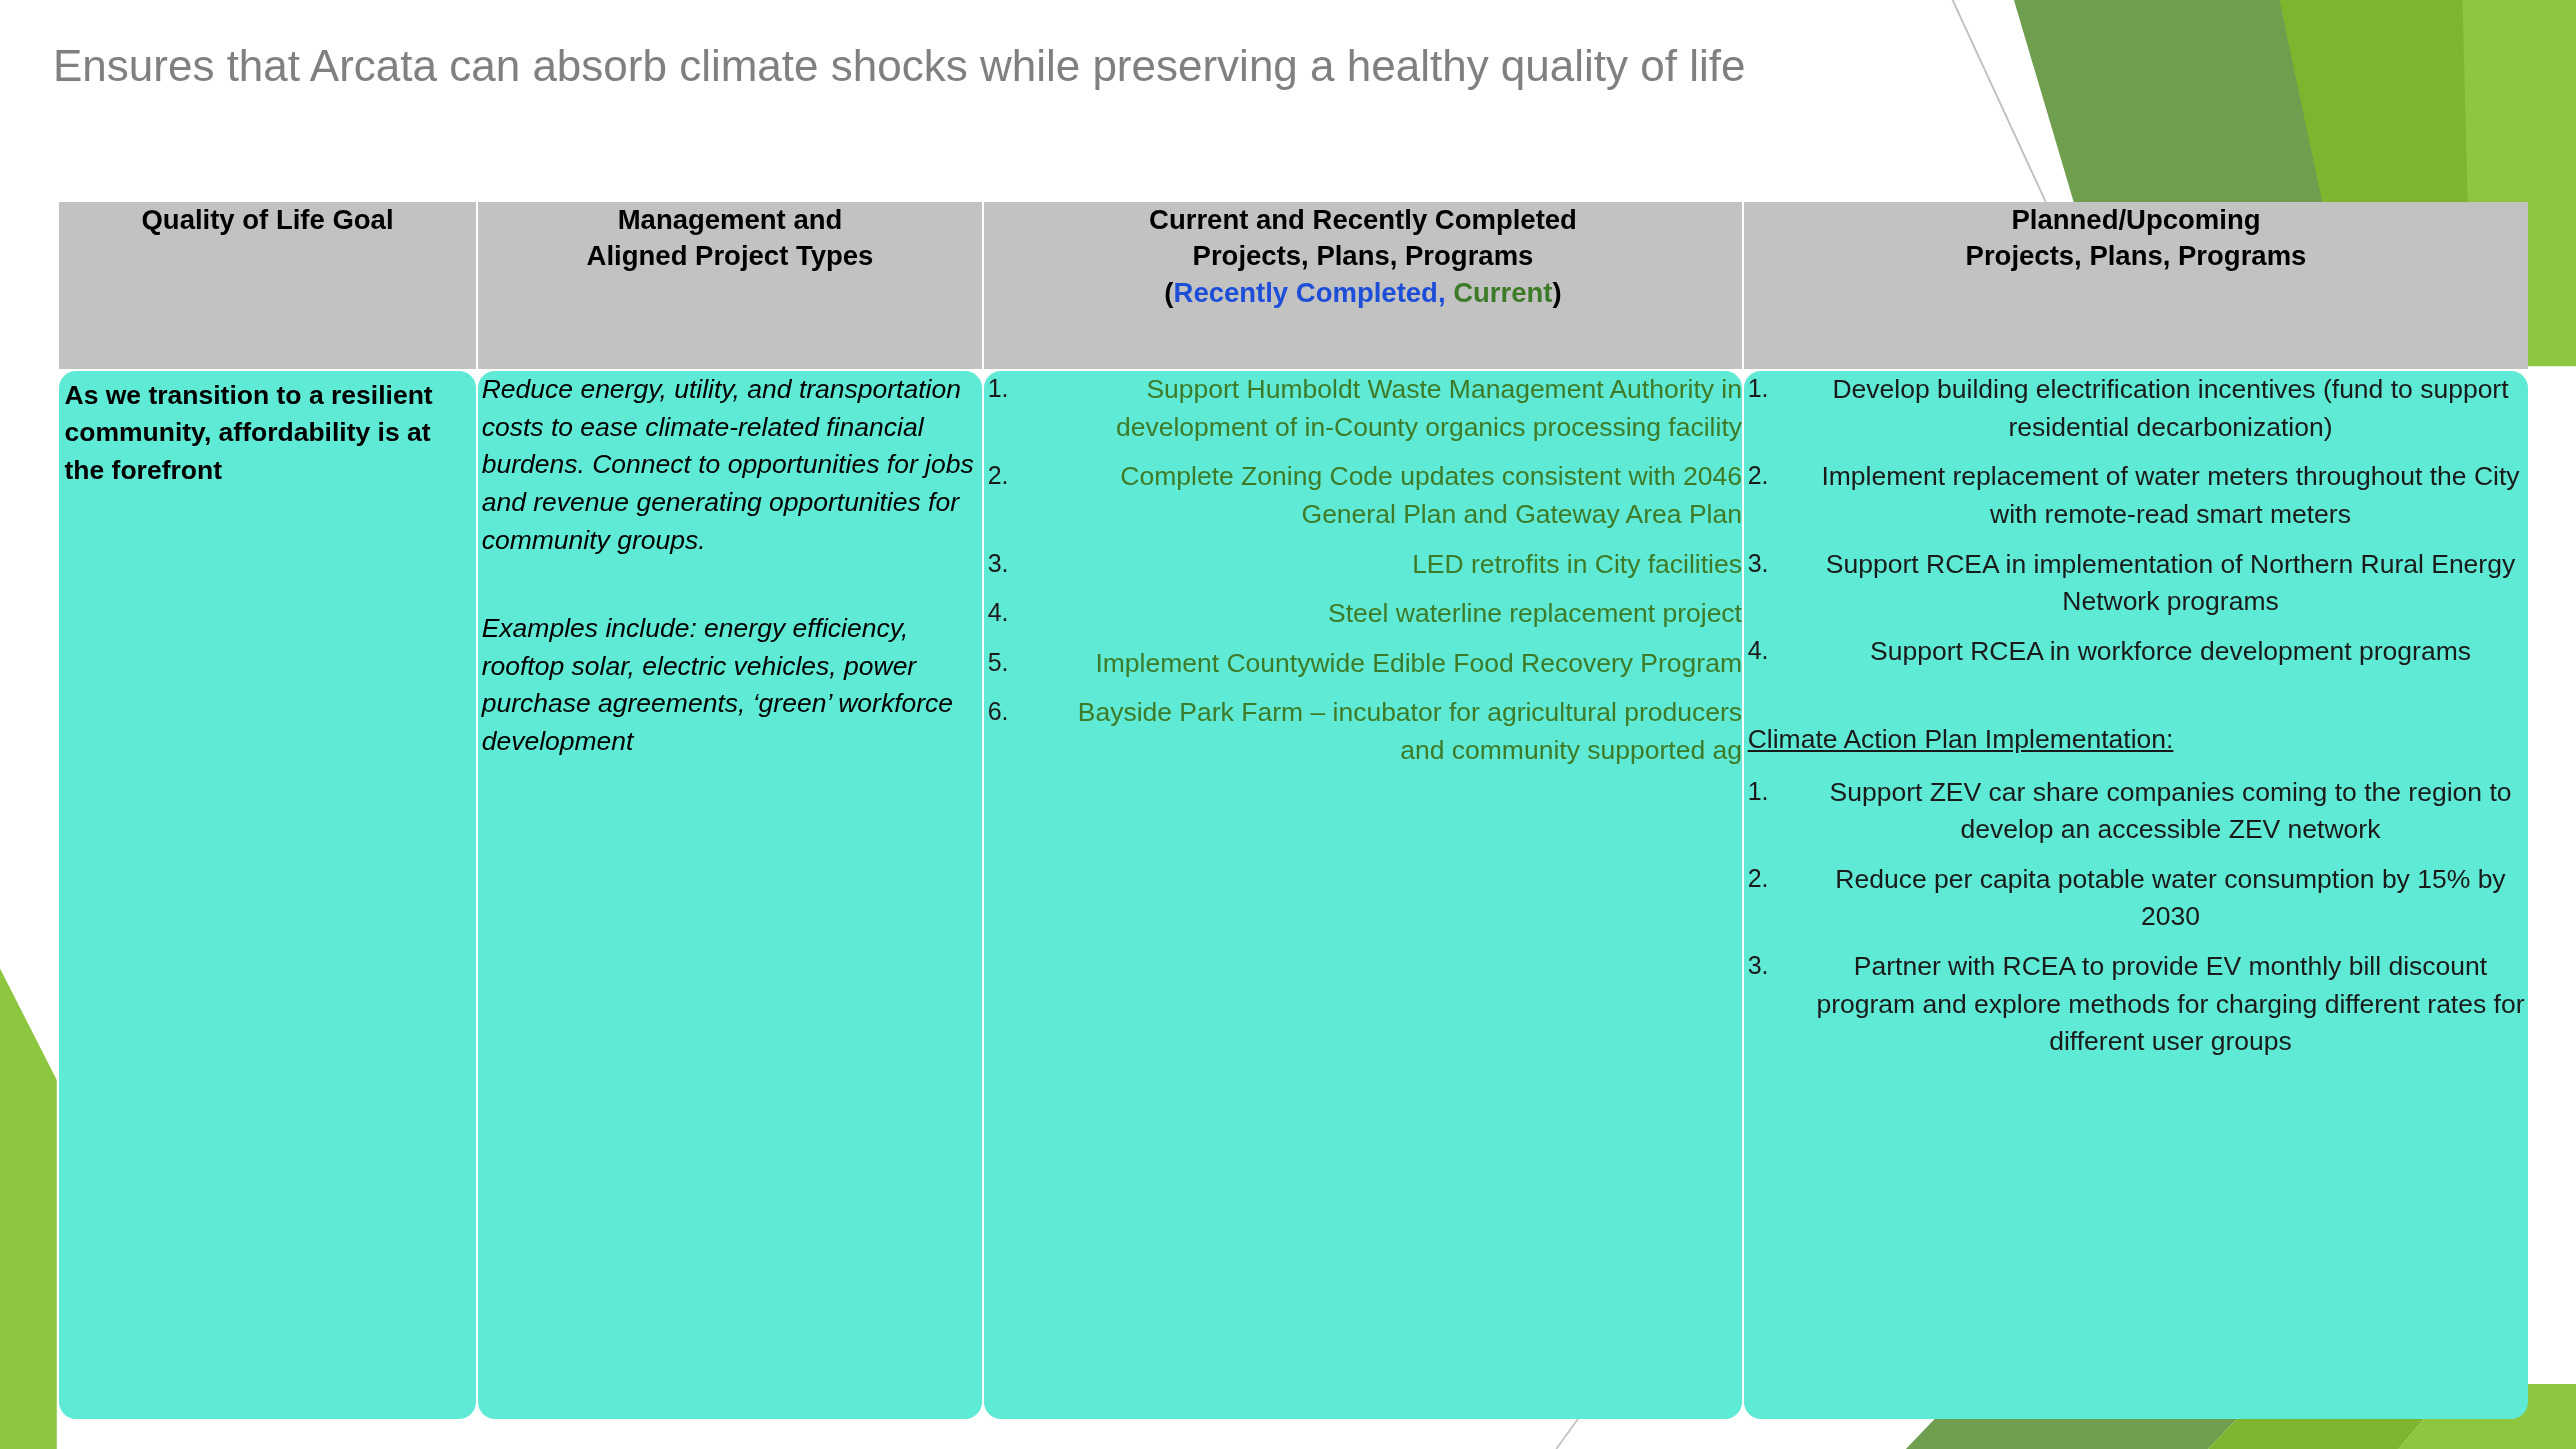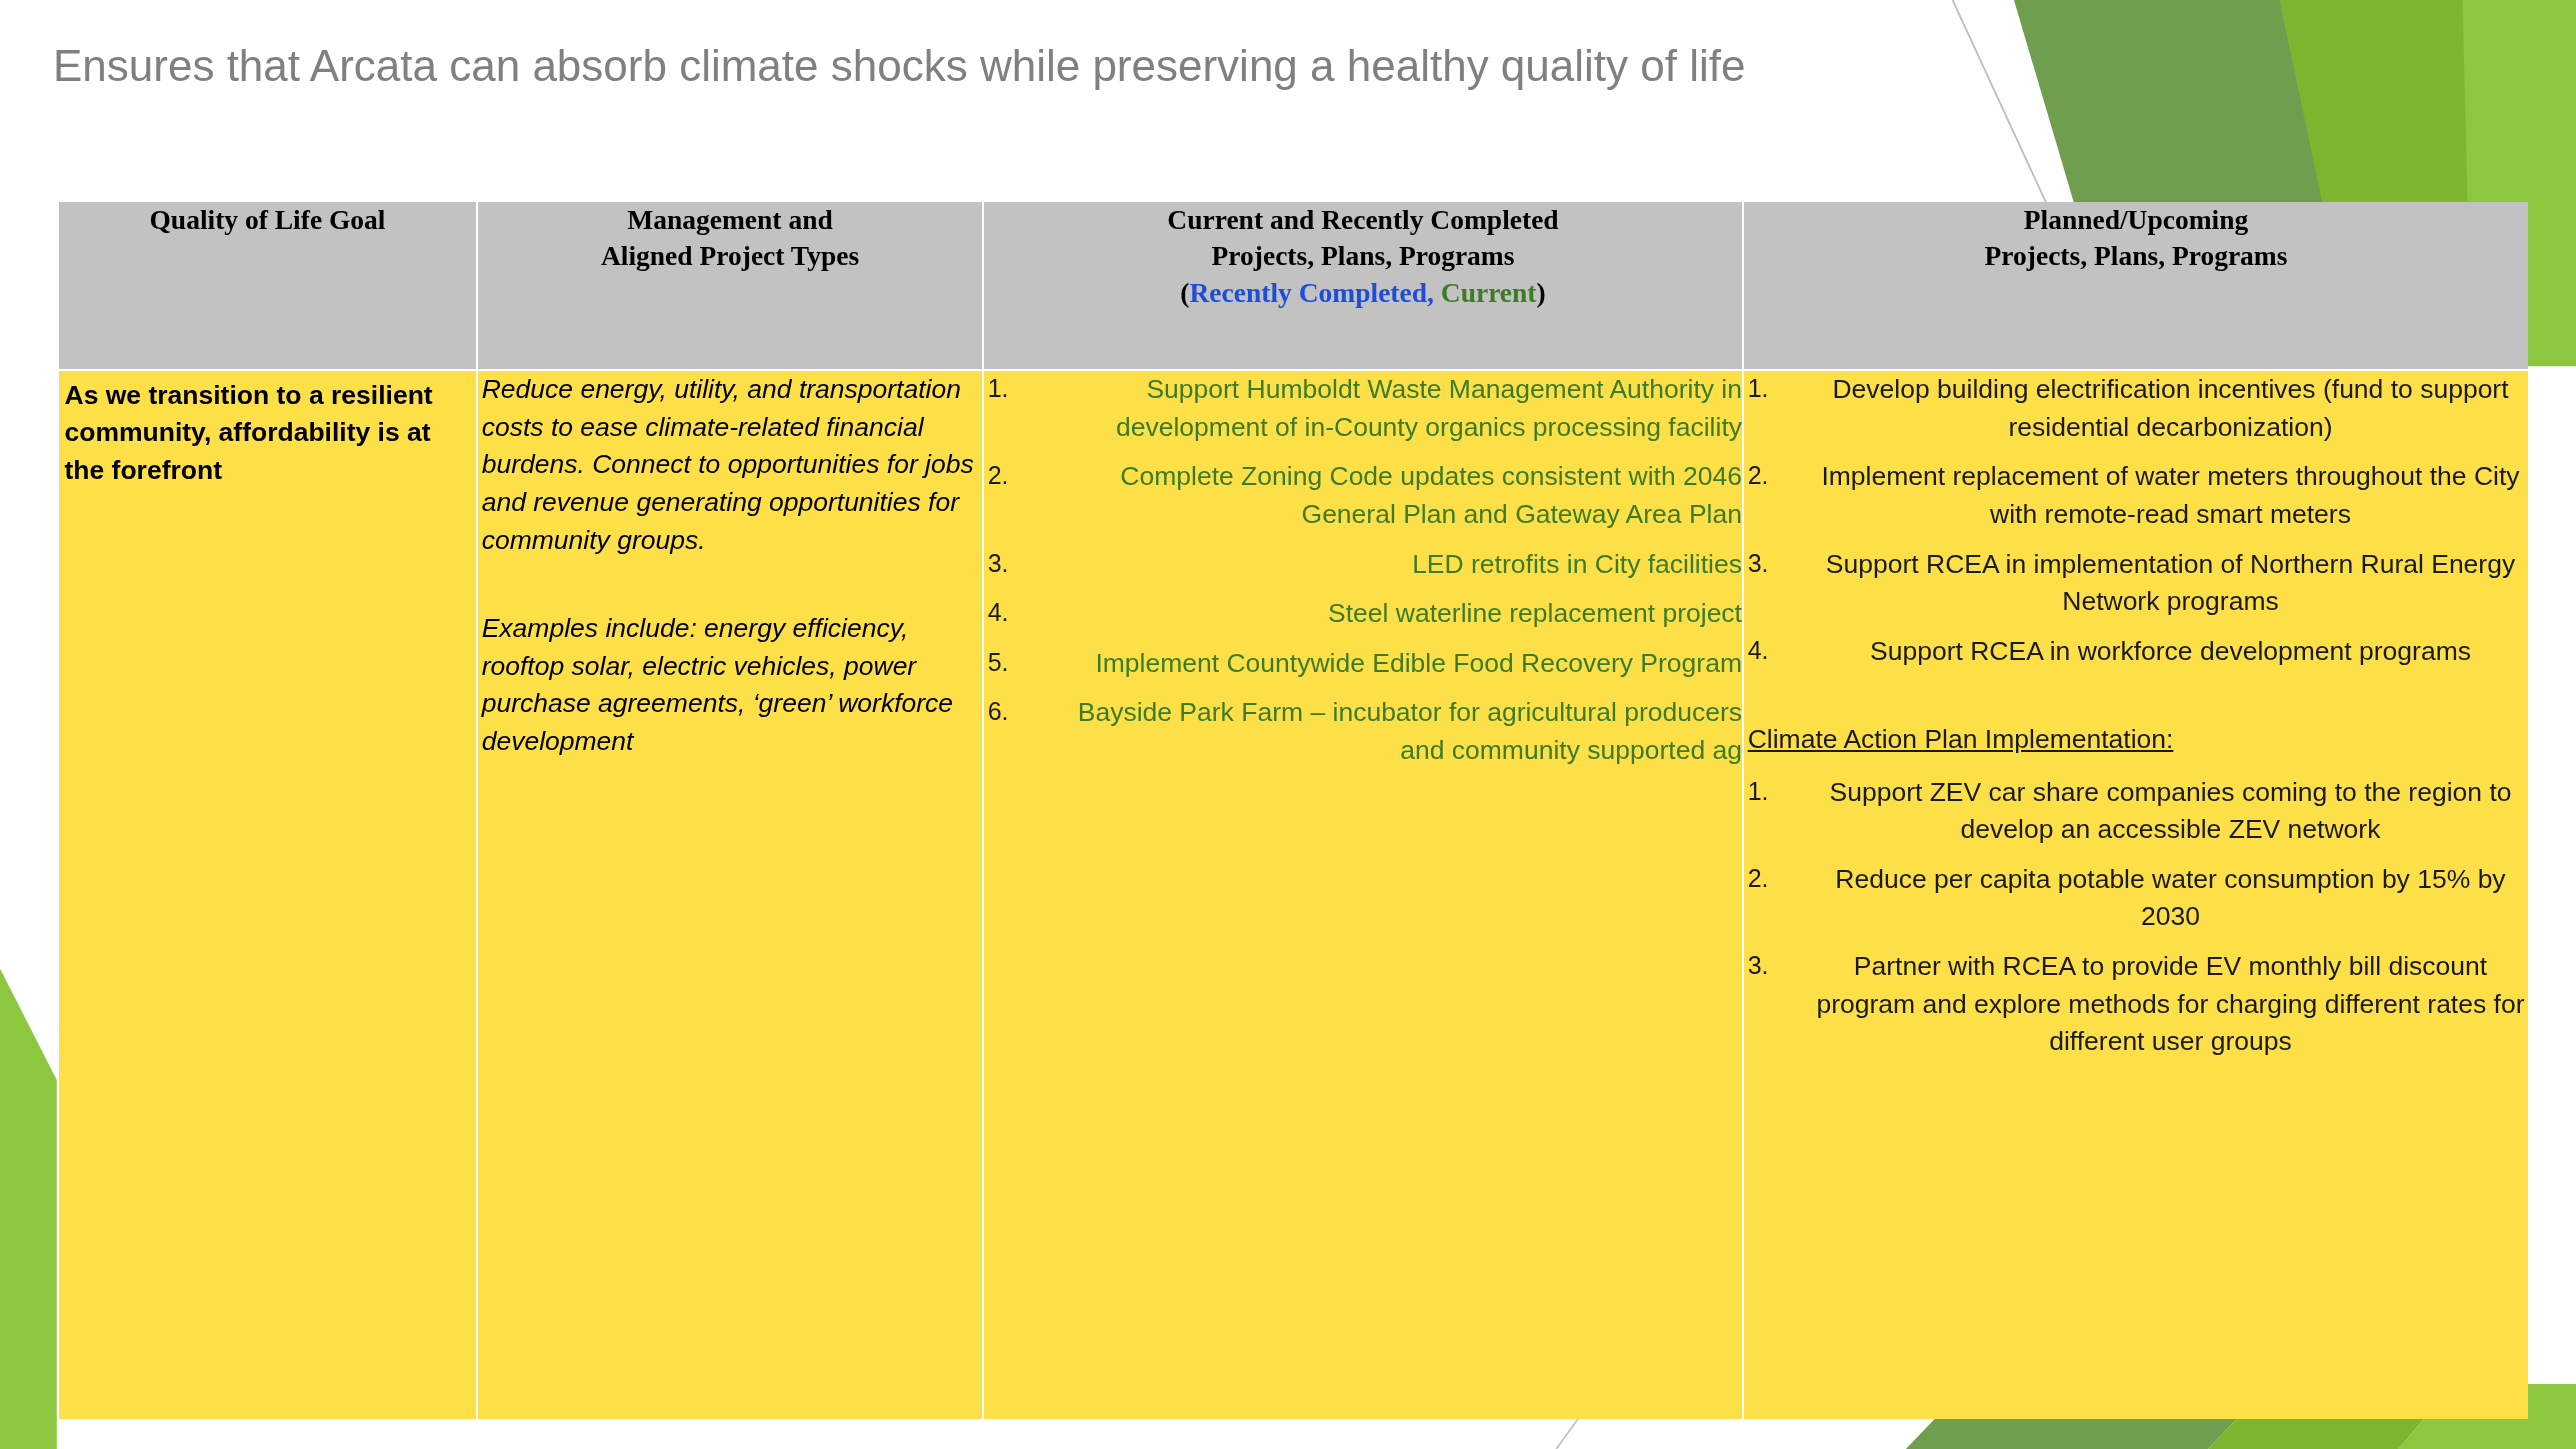--- a/index.html
+++ b/index.html
@@ -72,29 +72,30 @@
     background: #C2C2C2;
     height: 167px;
     vertical-align: middle;
     text-align: center;
     font-size: 27.5px;
     font-weight: bold;
     color: #000000;
     line-height: 1.32;
     padding: 5.5px 13px;
   }
-  .hdr-line { display: block; font-family: Liberation Serif, serif; }
+  .hdr-line { display: block; }
   .clr-completed { color: #1d4ed8; }
   .clr-current   { color: #3E7B29; }
   .clr-paren     { color: #000000; }
 
   tbody td {
-    background: #fde047;
+    background: #5eead4;
     height: 1048px;
     padding: 24px 24px 18.3px 24px;
+    border-radius: 17px;
   }
 
   .goal-text {
     font-size: 26.5px;
     font-weight: bold;
     line-height: 1.42;
     color: #000000;
     padding-left: 5.5px;
     padding-top: 5.5px;
   }

